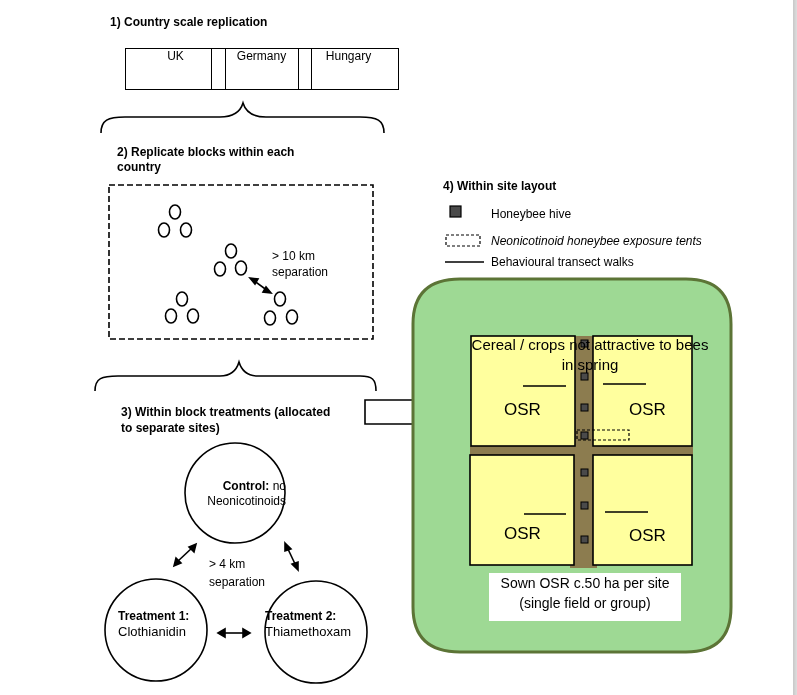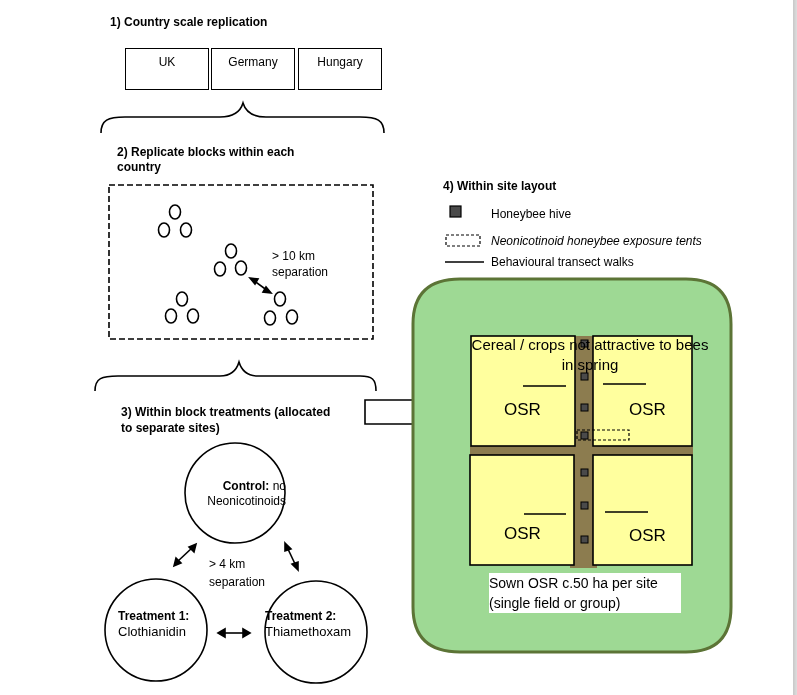--- a/index.html
+++ b/index.html
@@ -11,29 +11,29 @@
     }
     .page-edge {
       position: absolute; left: 793px; top: 0; width: 4px; height: 695px;
       background: linear-gradient(to right, #c8c8c8, #dedede);
     }
     .t { position: absolute; white-space: nowrap; }
     .bold { font-weight: bold; }
     .h { font-size: 12px; font-weight: bold; line-height: 15px; }
     .sm { font-size: 12px; line-height: 15px; }
     .country-box {
-      position: absolute; top: 48px; width: 84px; height: 42px;
+      position: absolute; top: 48px; width: 101px; height: 42px;
       border: 1.5px solid #000; box-sizing: border-box;
-      font-size: 12px; text-align: center; padding-top: 6px;
+      font-size: 12px; text-align: center; 
     }
     svg { position: absolute; left: 0; top: 0; overflow: visible; }
     .lbl-osr { font-size: 17px; }
     .site-caption {
-      position: absolute; left: 489px; top: 573px; width: 192px; height: 40px;
-      background: #fff; font-size: 14px; line-height: 20px; text-align: left;
+      position: absolute; left: 489px; top: 573px; width: 192px; height: 48px;
+      background: #fff; font-size: 14px; line-height: 20px; text-align: center;
     }
     .site-title {
       position: absolute; left: 440px; top: 291px; width: 300px;
       text-align: center; font-size: 15px; line-height: 20px; margin-top: 44px;
     }
     .circle-text { position: absolute; text-align: right; font-size: 12px; line-height: 15px; }
   </style>
 </head>
 <body>
 

